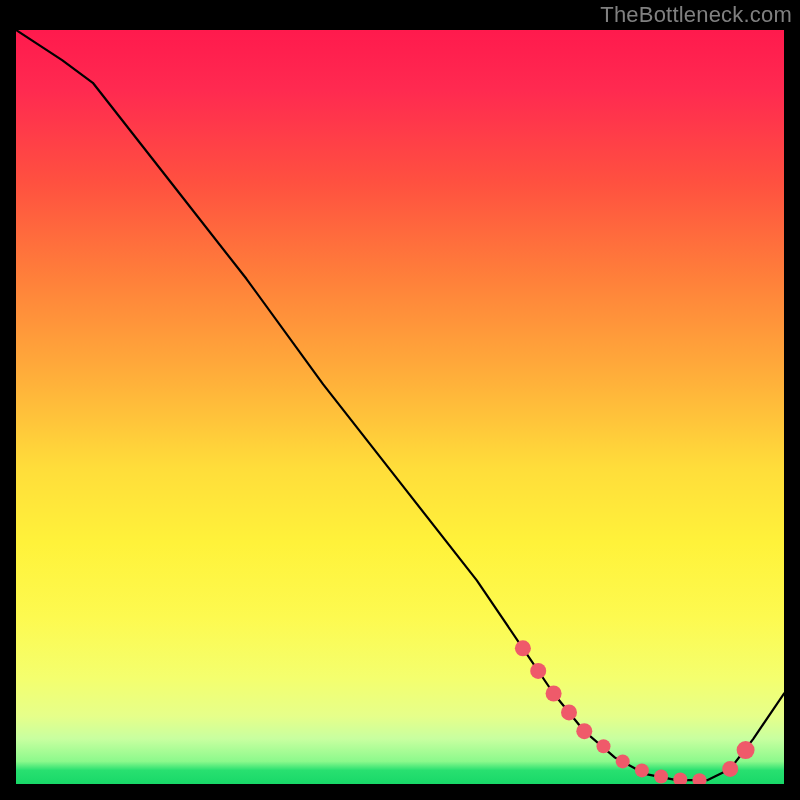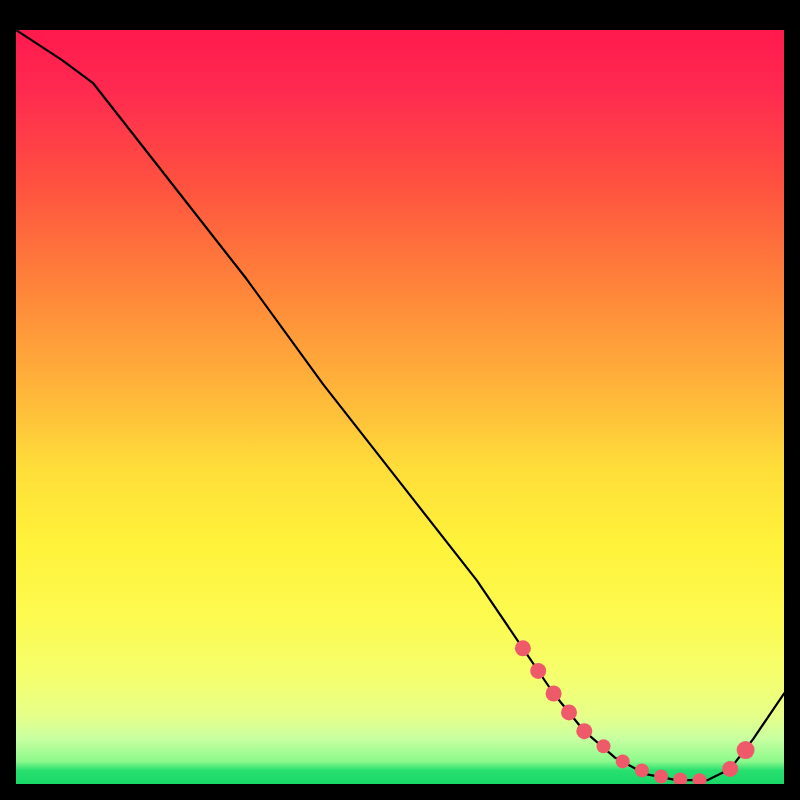--- a/index.html
+++ b/index.html
@@ -68,20 +68,21 @@
   }
   .marker {
     fill: #ef5a6a;
     stroke: none;
   }
 </style>
 </head>
 <body>
 
 <div class="frame">
+  <div class="watermark">TheBottleneck.com</div>
 
   <div class="plot-area">
     <svg class="overlay" viewBox="0 0 768 754" preserveAspectRatio="none">
       <path id="curve-path" class="curve" d="M0.0 0.0 L46.1 30.2 L76.8 52.8 L153.6 150.8 L230.4 248.8 L307.2 354.4 L384.0 452.4 L460.8 550.4 L506.9 618.3 L537.6 663.5 L568.3 701.2 L599.0 727.6 L629.8 744.2 L660.5 750.2 L691.2 750.2 L714.2 738.9 L737.3 708.8 L768.0 663.5"></path>
       <g id="markers-group">
           <circle cx="506.9" cy="618.3" r="8" class="marker"></circle>
           <circle cx="522.2" cy="640.9" r="8" class="marker"></circle>
           <circle cx="537.6" cy="663.5" r="8" class="marker"></circle>
           <circle cx="553.0" cy="682.4" r="8" class="marker"></circle>
           <circle cx="568.3" cy="701.2" r="8" class="marker"></circle>

